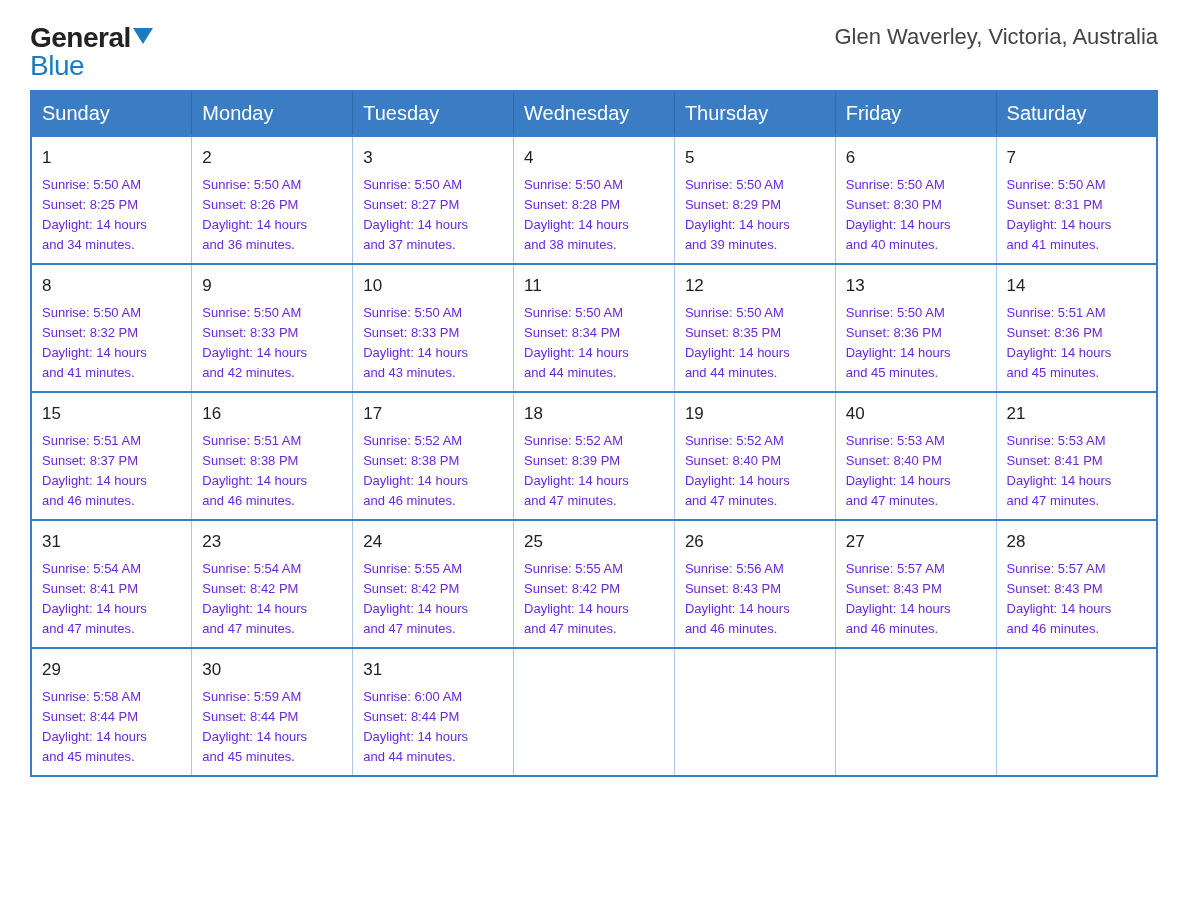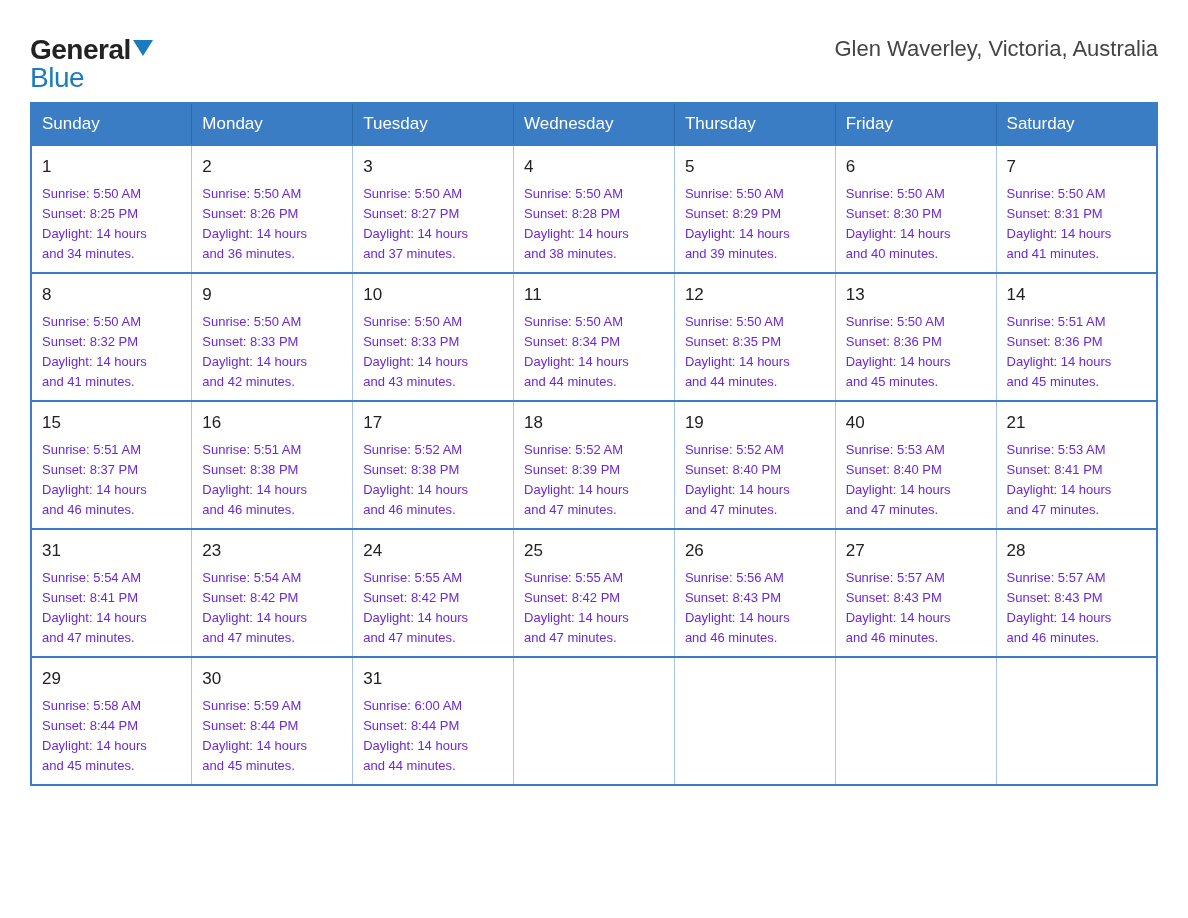--- a/index.html
+++ b/index.html
@@ -4,21 +4,21 @@
   <style>
     * { box-sizing: border-box; margin: 0; padding: 0; }
     body {
       font-family: Arial, Helvetica, sans-serif;
       background: #fff;
       color: #222;
       width: 1188px;
       min-height: 918px;
     }
     .page {
-      padding: 36px 30px 30px 30px;
+      padding: 24px 30px 30px 30px;
     }
     .header {
       display: flex;
       align-items: flex-start;
       justify-content: space-between;
       margin-bottom: 10px;
     }
     .logo {
       display: flex;
       flex-direction: column;
@@ -68,21 +68,21 @@
       color: #444;
     }
     .calendar {
       width: 100%;
       border-collapse: collapse;
       border: 2px solid #3a7dc4;
     }
     .calendar th {
       background-color: #3a7dc4;
       color: #fff;
-      font-size: 17px;
+      font-size: 20px;
       font-weight: normal;
       padding: 10px 10px;
       text-align: left;
       border: 1px solid #2e6aa8;
     }
     .calendar td {
       vertical-align: top;
       padding: 8px 10px;
       font-size: 13.5px;
       line-height: 1.5;

